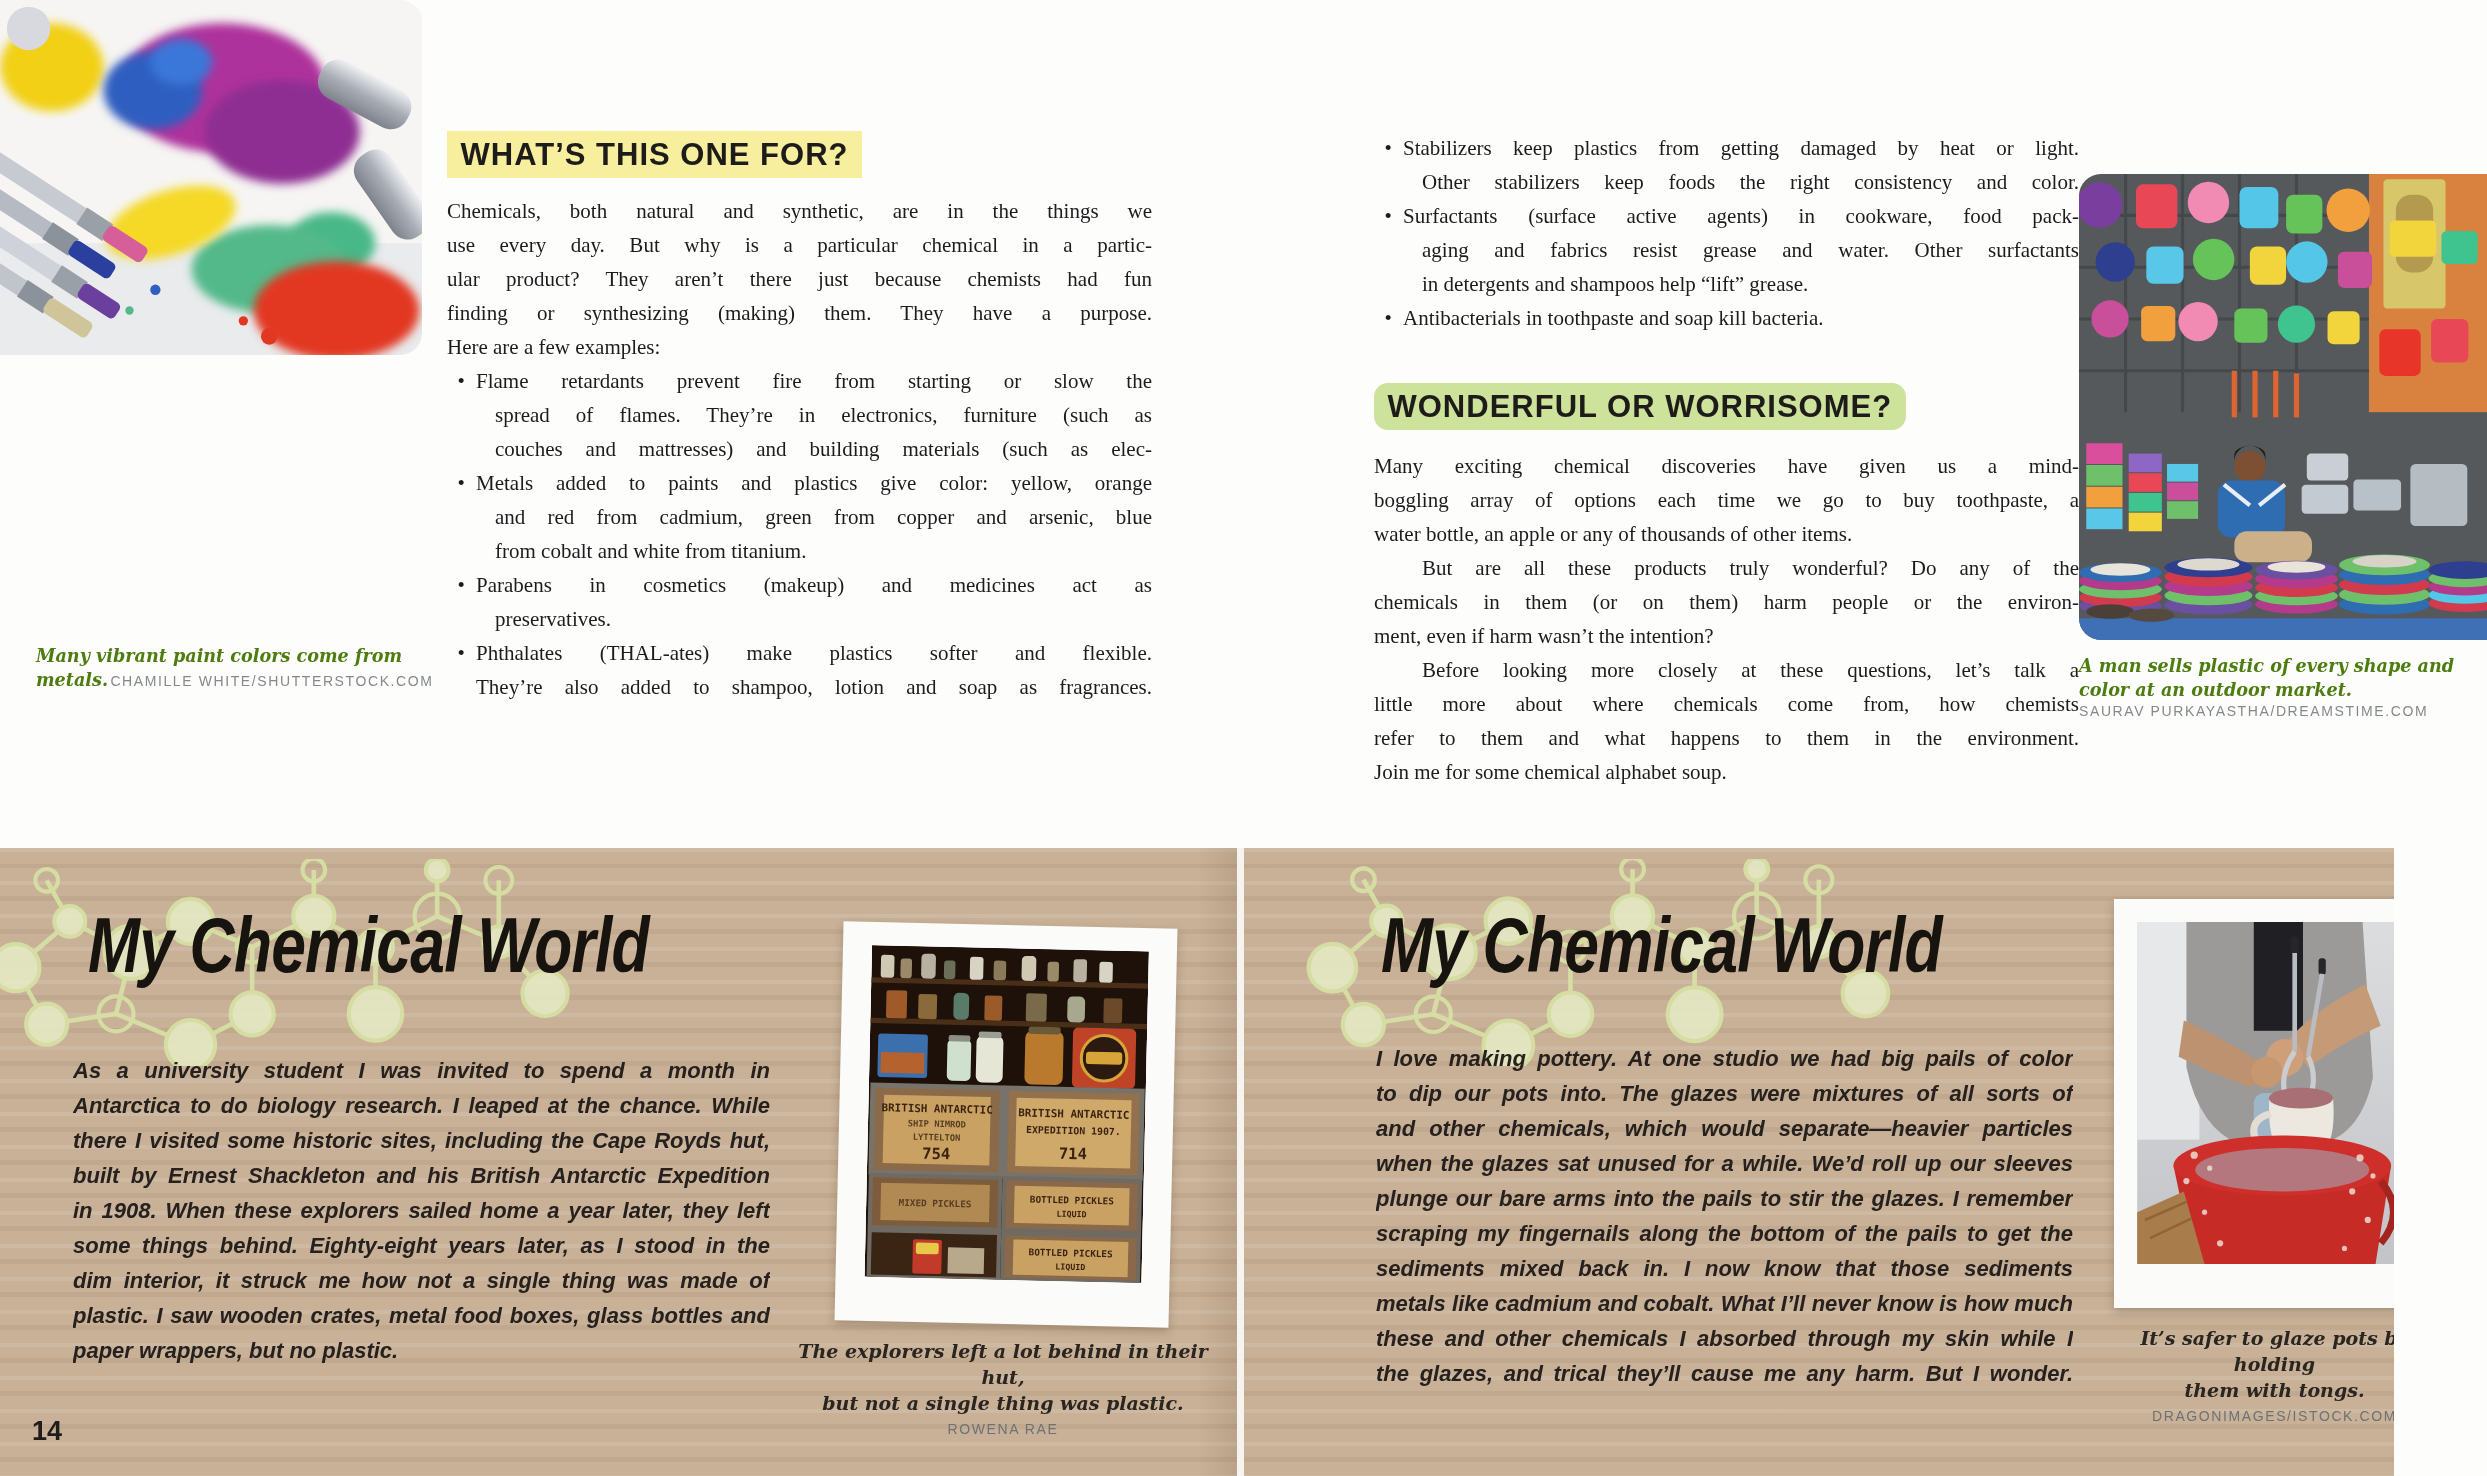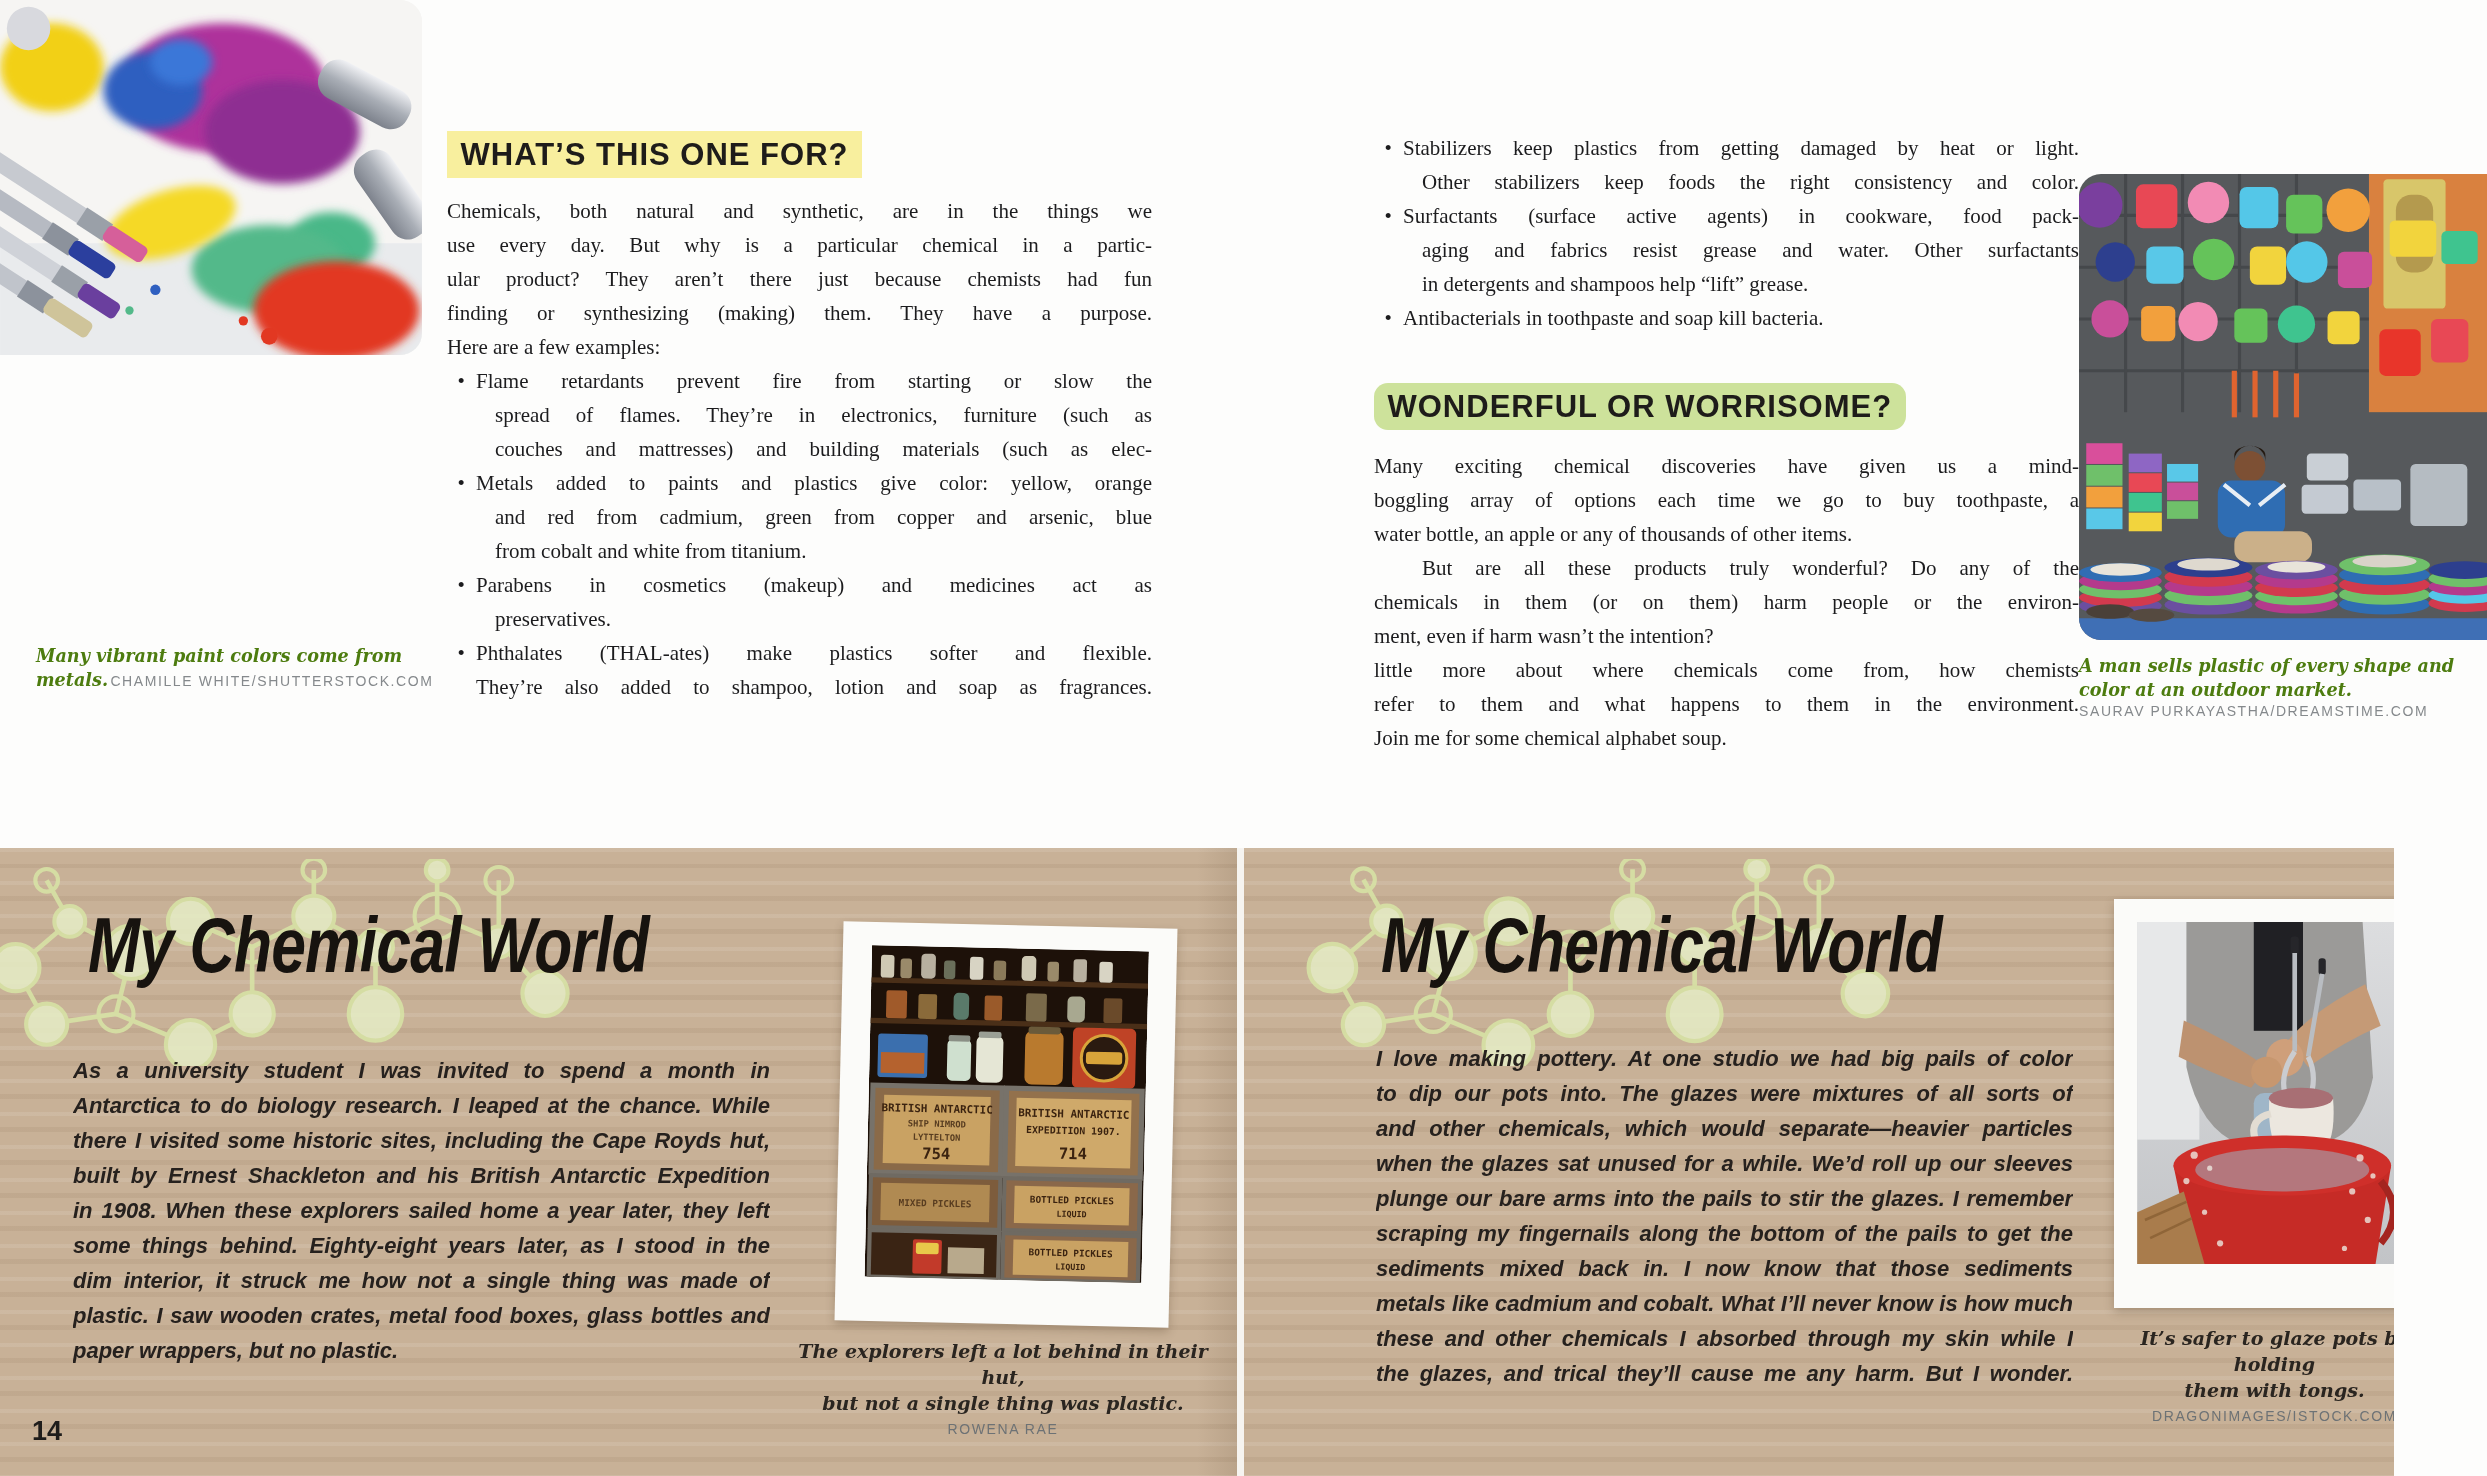--- a/index.html
+++ b/index.html
@@ -173,20 +173,21 @@
     <div class="line ll b1st"><span class="bdot">•</span><span>Antibacterials in toothpaste and soap kill bacteria.</span></div>
 
     <div class="head-gapR"><span class="hl hl-green">WONDERFUL OR WORRISOME?</span></div>
 
     <div class="line jl">Many exciting chemical discoveries have given us a mind-</div>
     <div class="line jl">boggling array of options each time we go to buy toothpaste, a</div>
     <div class="line ll">water bottle, an apple or any of thousands of other items.</div>
     <div class="line jl ind">But are all these products truly wonderful? Do any of the</div>
     <div class="line jl">chemicals in them (or on them) harm people or the environ-</div>
     <div class="line ll">ment, even if harm wasn’t the intention?</div>
+    <div class="line jl ind">Before looking more closely at these questions, let’s talk a</div>
     <div class="line jl">little more about where chemicals come from, how chemists</div>
     <div class="line jl">refer to them and what happens to them in the environment.</div>
     <div class="line ll">Join me for some chemical alphabet soup.</div>
   </div>
 
   <div class="photo-frame photo-market">
     <svg width="408" height="466" viewBox="0 0 788 900">
       <rect width="788" height="900" fill="#56595c"></rect>
       <g stroke="#45484b" stroke-width="6">
         <line x1="0" y1="80" x2="560" y2="80"></line>

